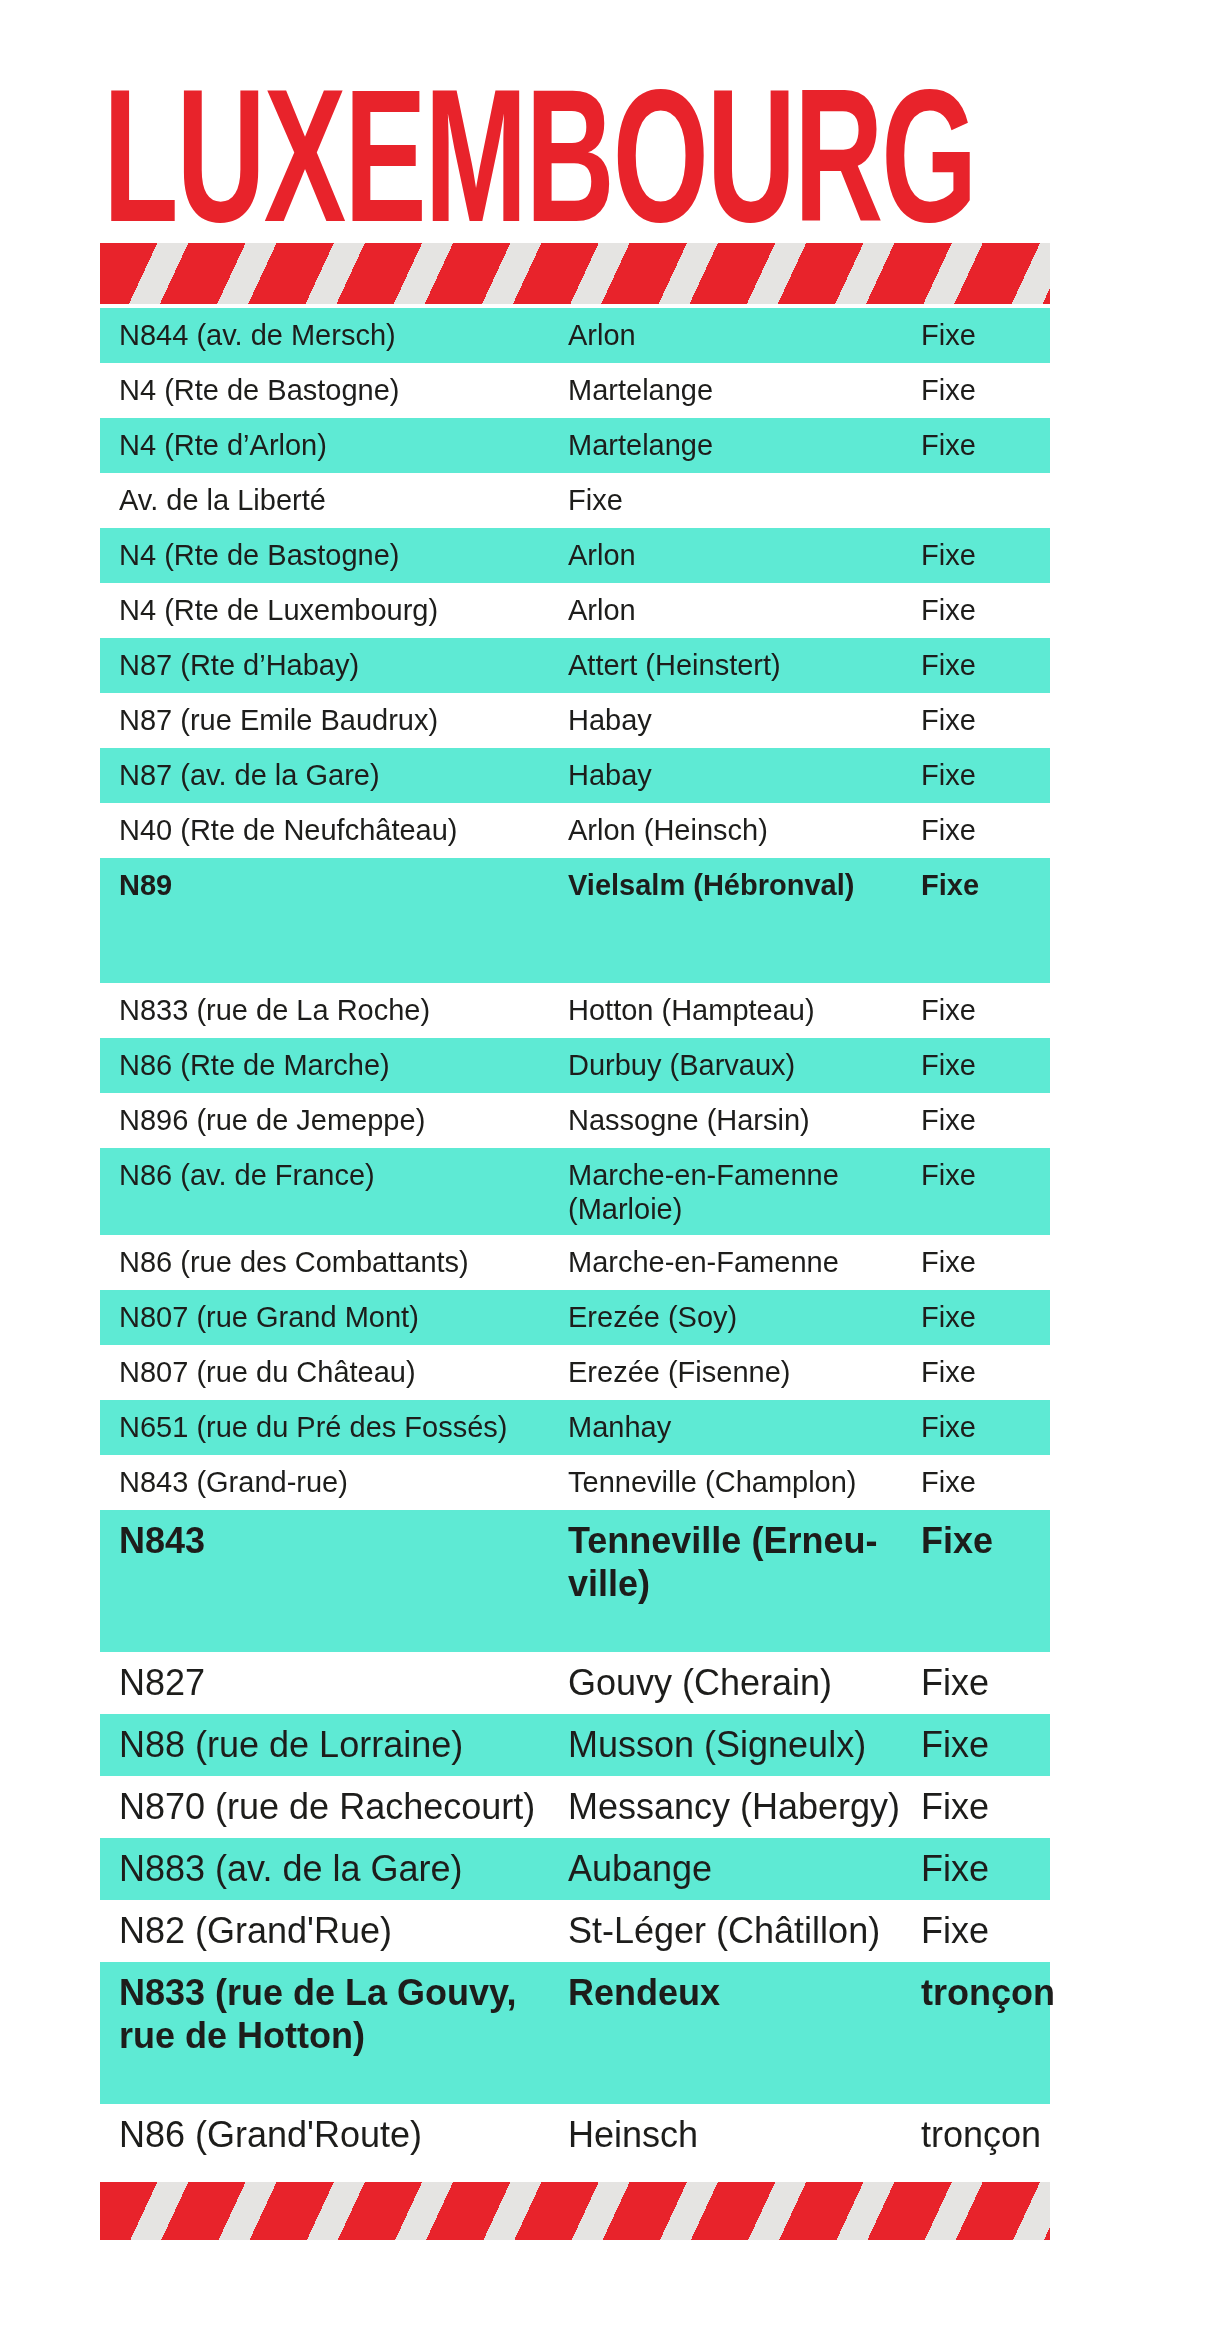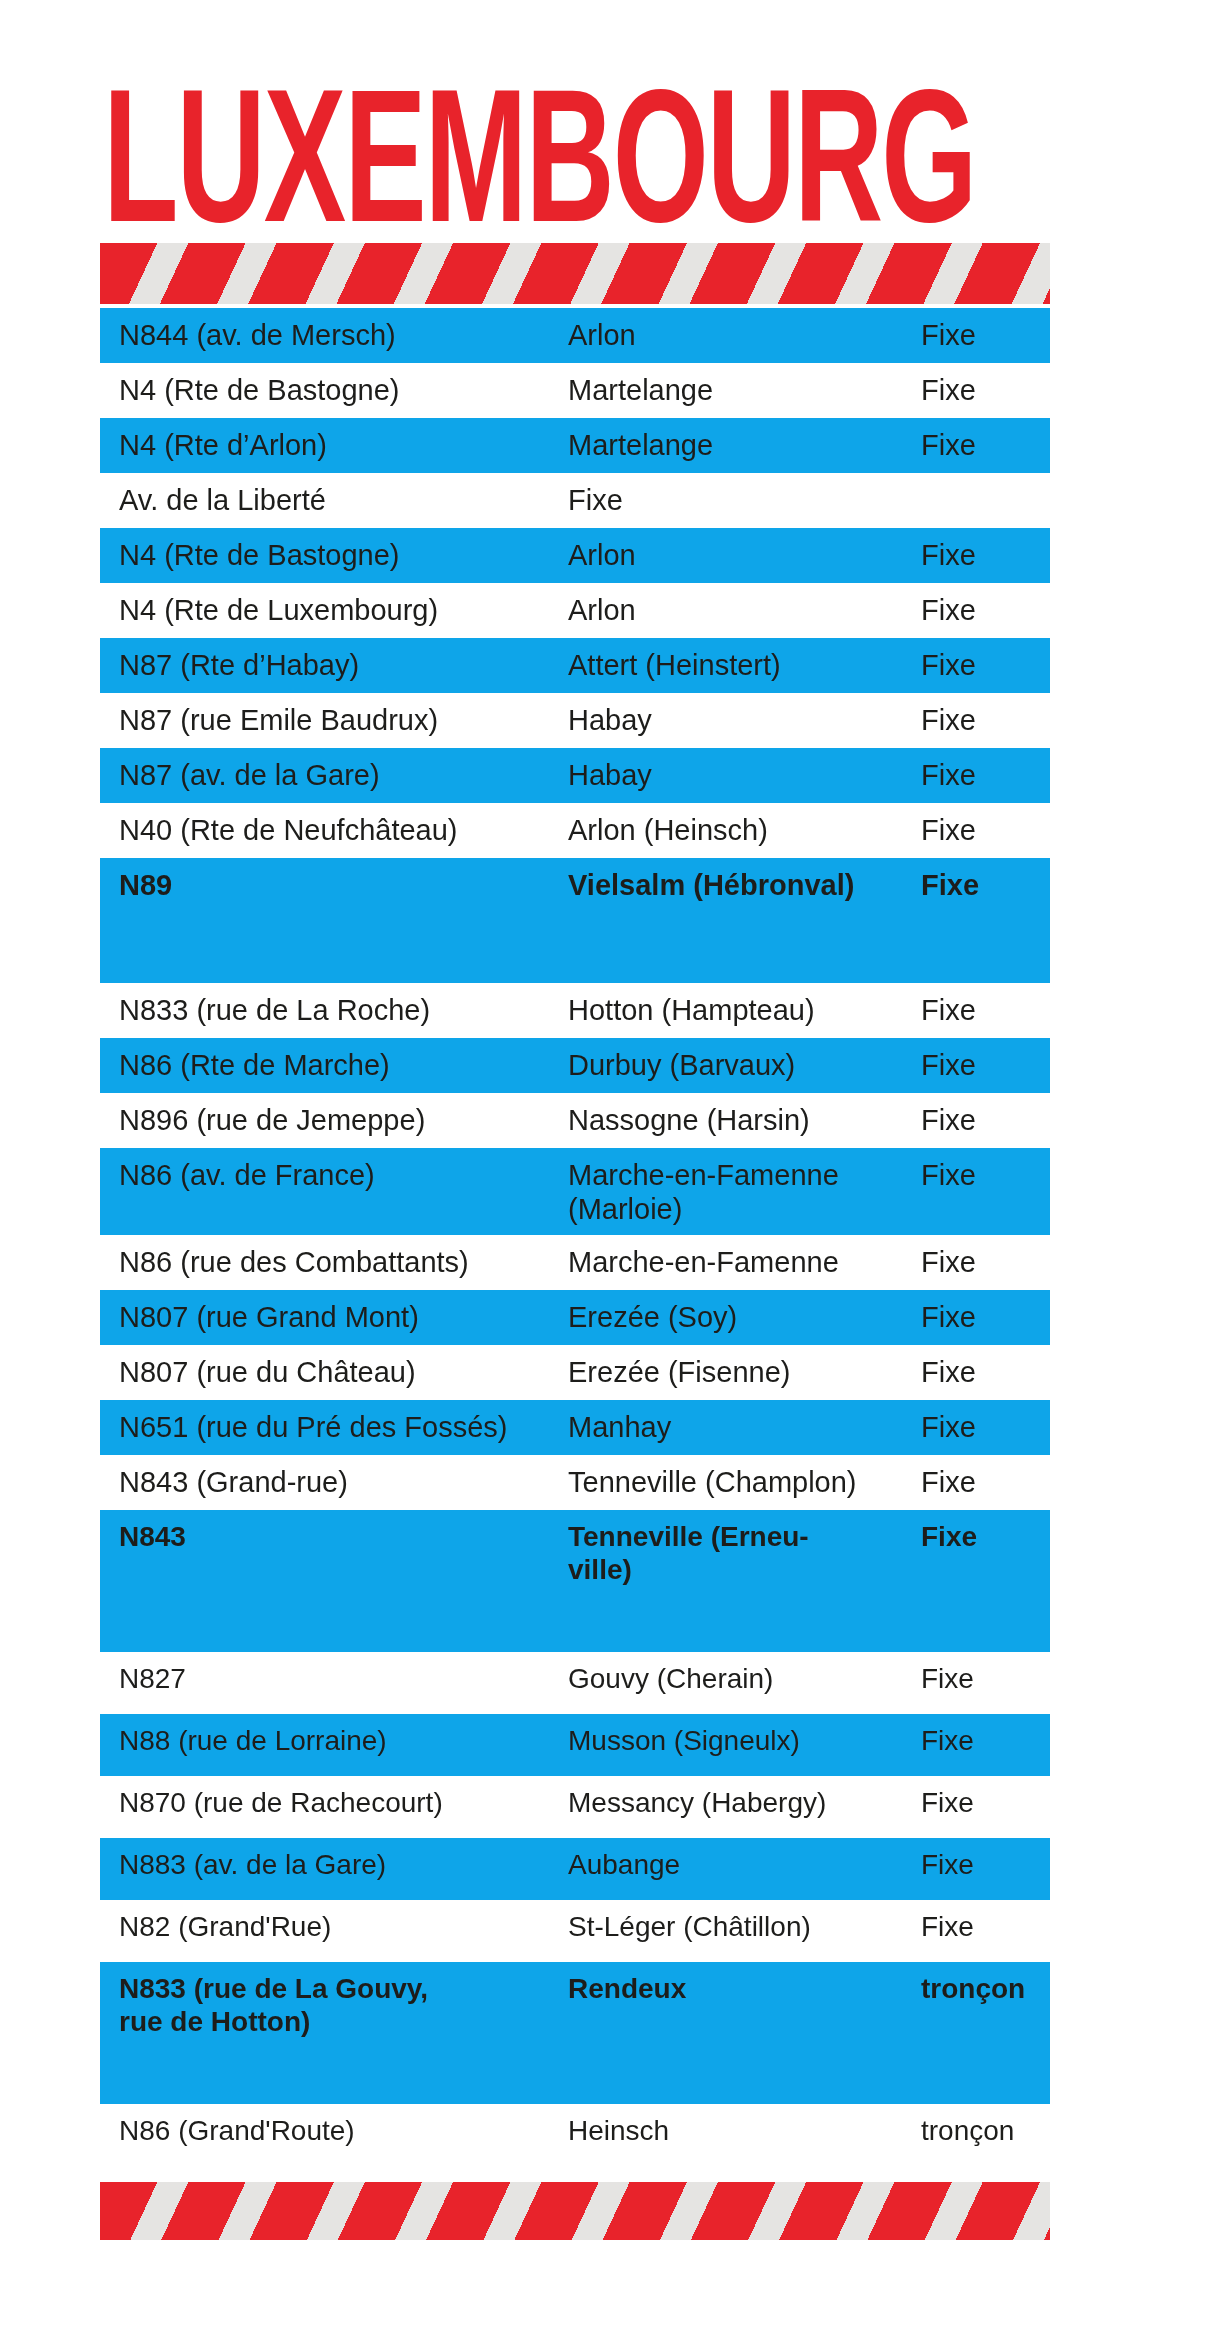--- a/index.html
+++ b/index.html
@@ -56,24 +56,24 @@
     flex-direction: column;
   }
   .row {
     display: grid;
     grid-template-columns: 468px 353px 129px;
     align-items: start;
     min-height: 55px;
     font-size: 29px;
     background: #ffffff;
   }
-  .row.gray { background: #0ea5e9; }
+  .row.gray { background: #5eead4; }
   .row.lg {
     min-height: 62px;
-    font-size: 28px;
+    font-size: 36px;
   }
   .row.tall { min-height: 125px; font-weight: bold; }
   .row.lg.tall { min-height: 142px; }
   .cell {
     padding: 10px 8px 9px 0;
     line-height: 1.18;
     white-space: pre-line;
   }
   .cell.road { padding-left: 19px; }
   .cell.type { padding-right: 0; }

